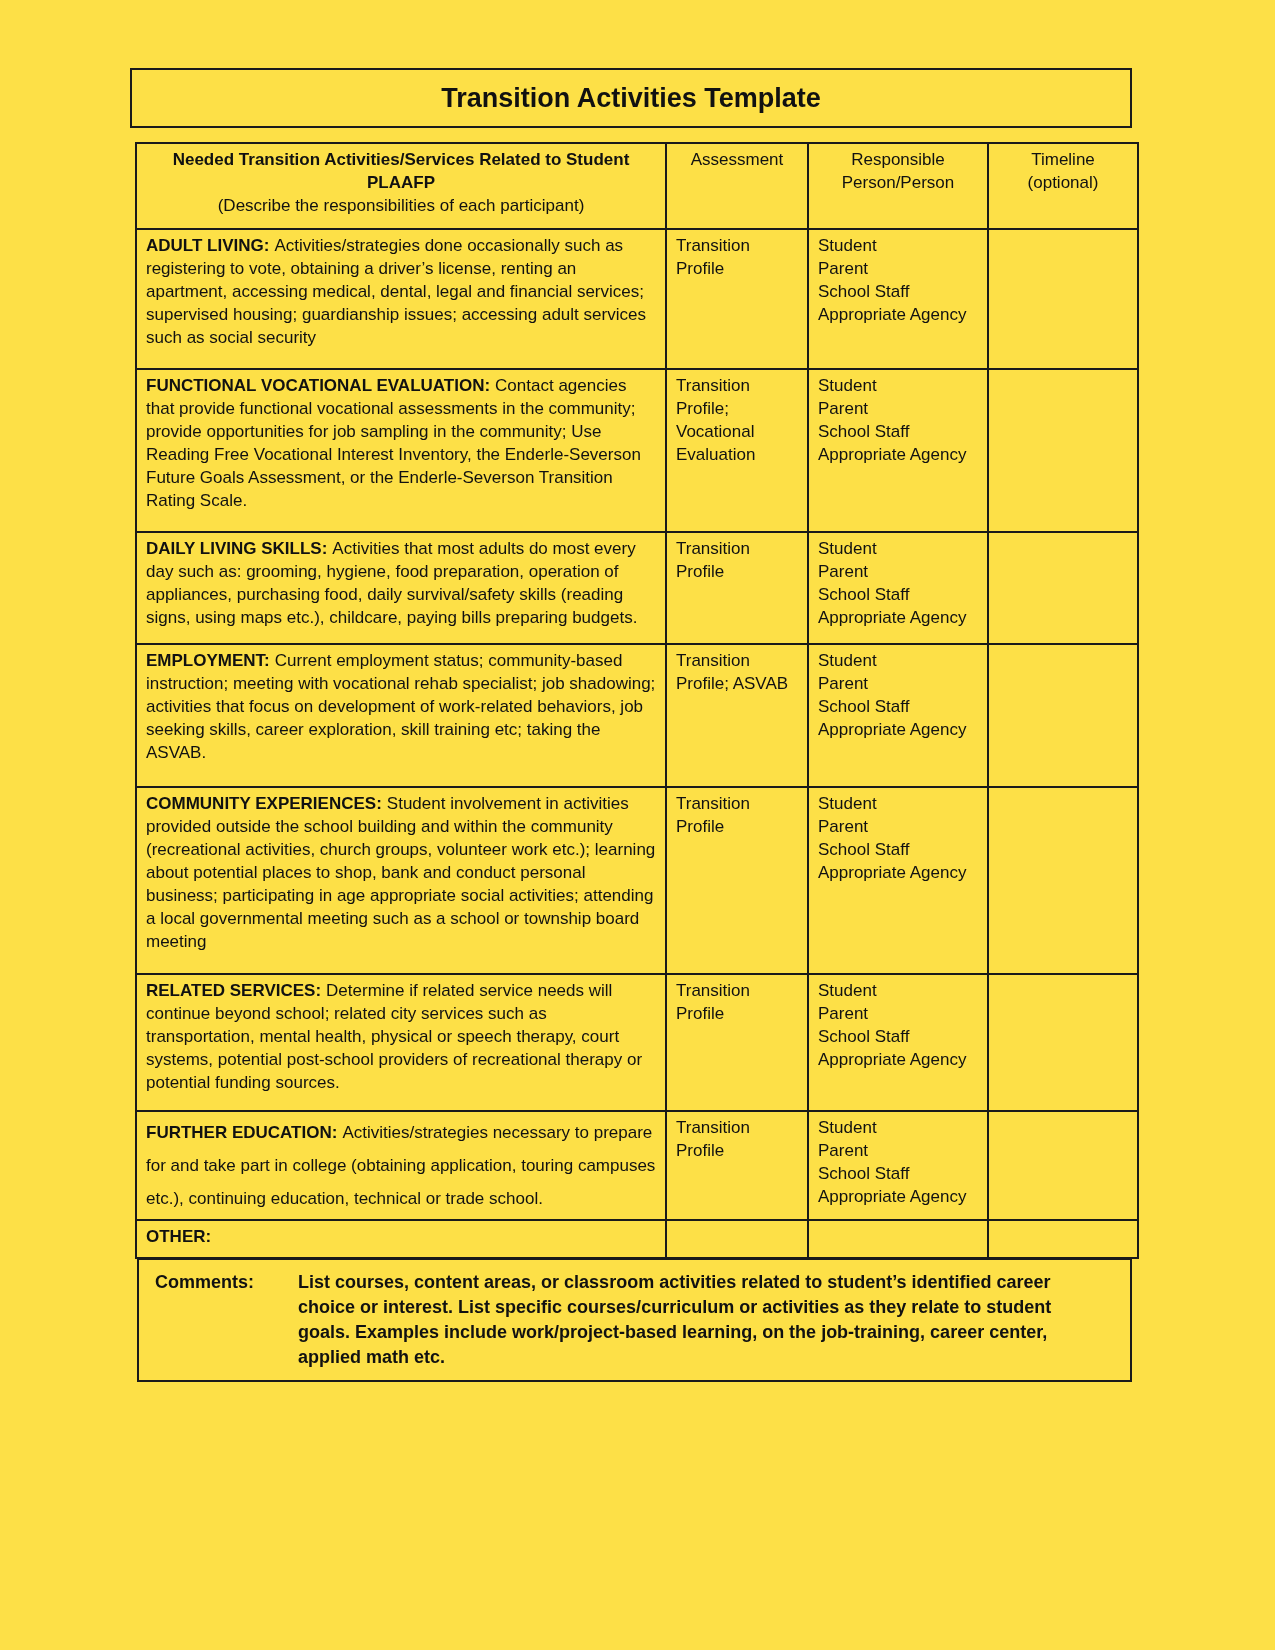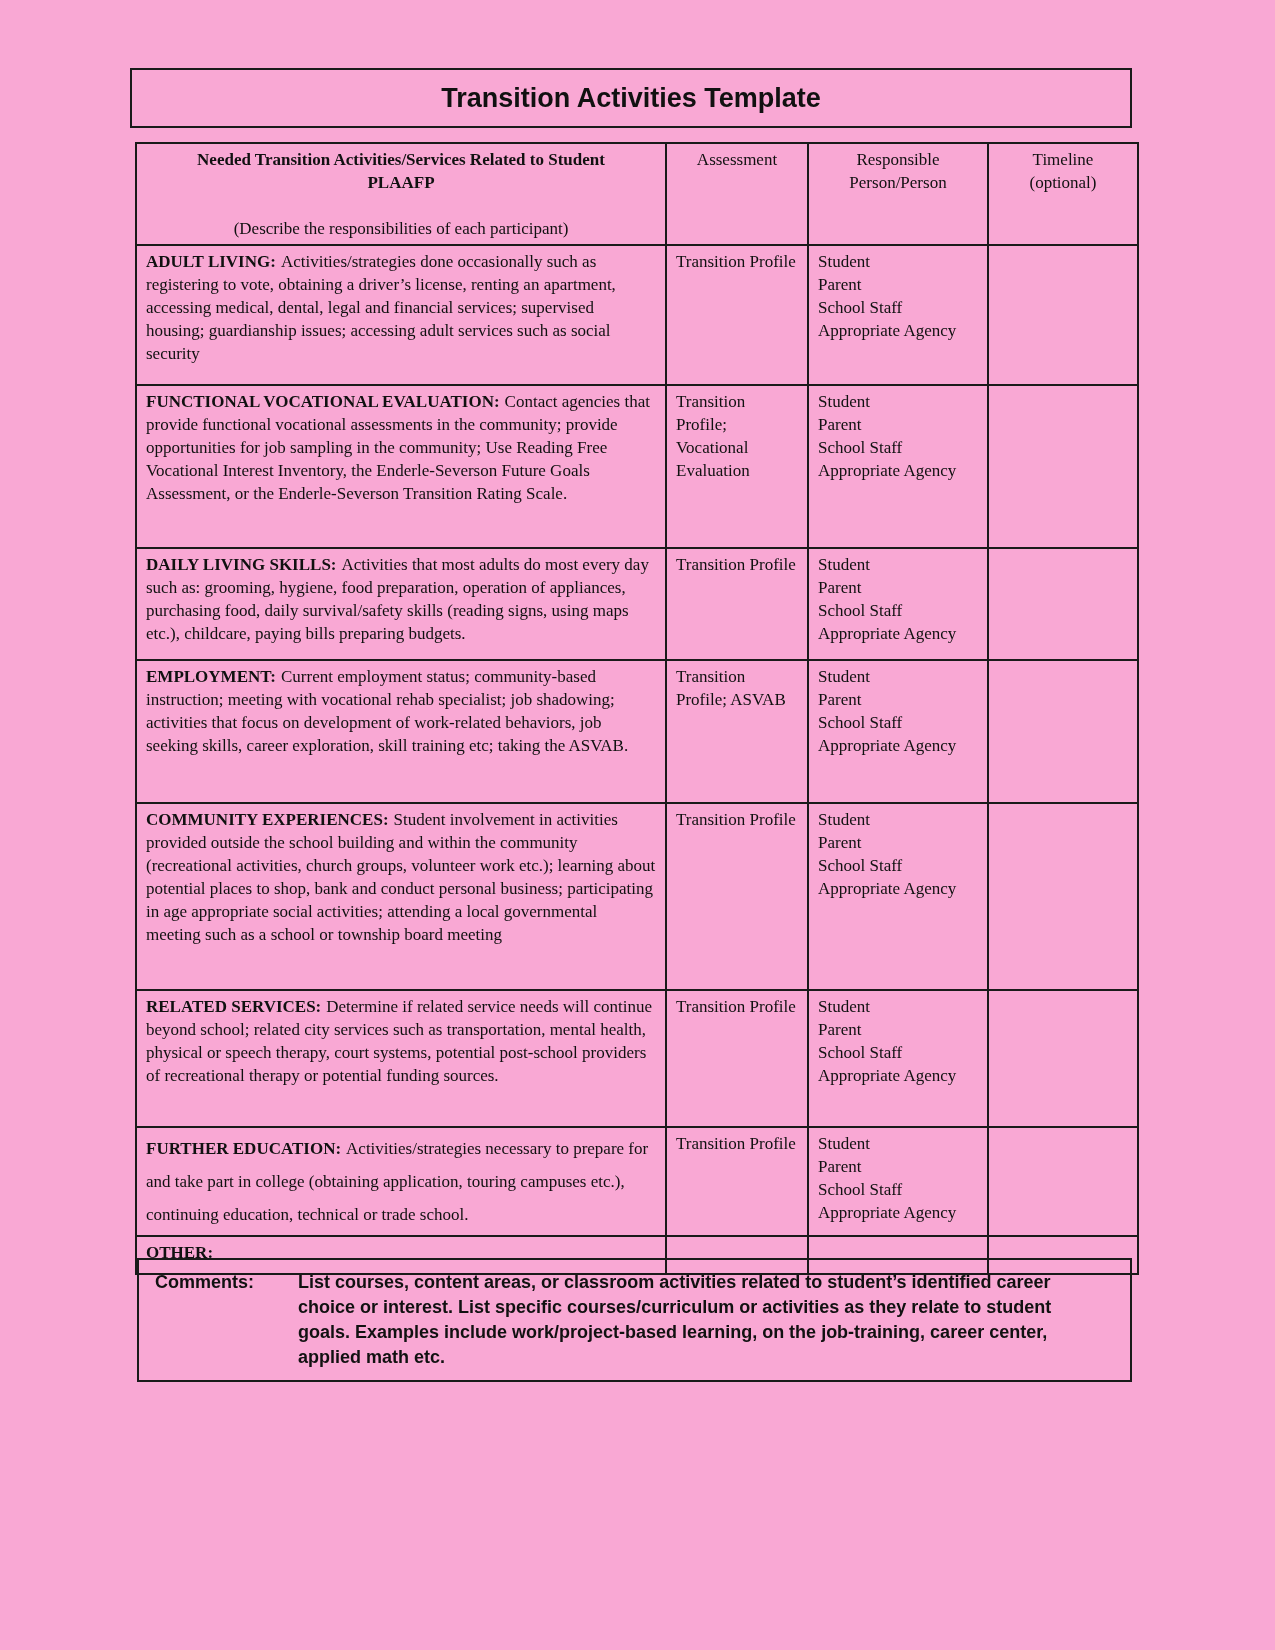--- a/index.html
+++ b/index.html
@@ -3,21 +3,21 @@
 <meta charset="utf-8">
 <style>
   * { margin: 0; padding: 0; box-sizing: border-box; }
   html, body { background: #e8e8e8; }
   body { font-family: "Liberation Sans", "DejaVu Sans", sans-serif; color: #111; }
   .page {
     position: relative;
     width: 1275px;
     height: 1650px;
     margin: 0 auto;
-    background: #f9a8d4;
+    background: #fde047;
     overflow: hidden;
   }
   
   .title-box {
     position: absolute;
     left: 130px; top: 68px;
     width: 1002px; height: 60px;
     border: 2px solid #1a1a1a;
     display: flex; align-items: center; justify-content: center;
   }
@@ -34,27 +34,26 @@
     border-collapse: collapse;
     table-layout: fixed;
   }
   table.main-table th, table.main-table td {
     border: 2px solid #1a1a1a;
     font-size: 17px;
     line-height: 23px;
     vertical-align: top;
     padding: 4px 9px 4px 9px;
     overflow: hidden;
-    font-family: Liberation Serif, serif;
   }
   table.main-table th { font-weight: normal; text-align: center; }
   th.col-activities { vertical-align: top; padding-top: 6px; }
   th.col-mid { vertical-align: middle; white-space: pre-line; }
   .hdr-bold { font-weight: bold; }
-  .hdr-normal { font-weight: normal; margin-top: 23px; }
+  .hdr-normal { font-weight: normal; }
   td.cell-activities { }
   .cat { font-weight: bold; padding-right: 5px; }
   td.cell-assessment { }
   td.cell-responsible { white-space: pre-line; }
   td.cell-timeline { }
   tr.row-spread td.cell-activities { line-height: 33px; }
   
   .comments-box {
     position: absolute;
     left: 137px; top: 1258px;

